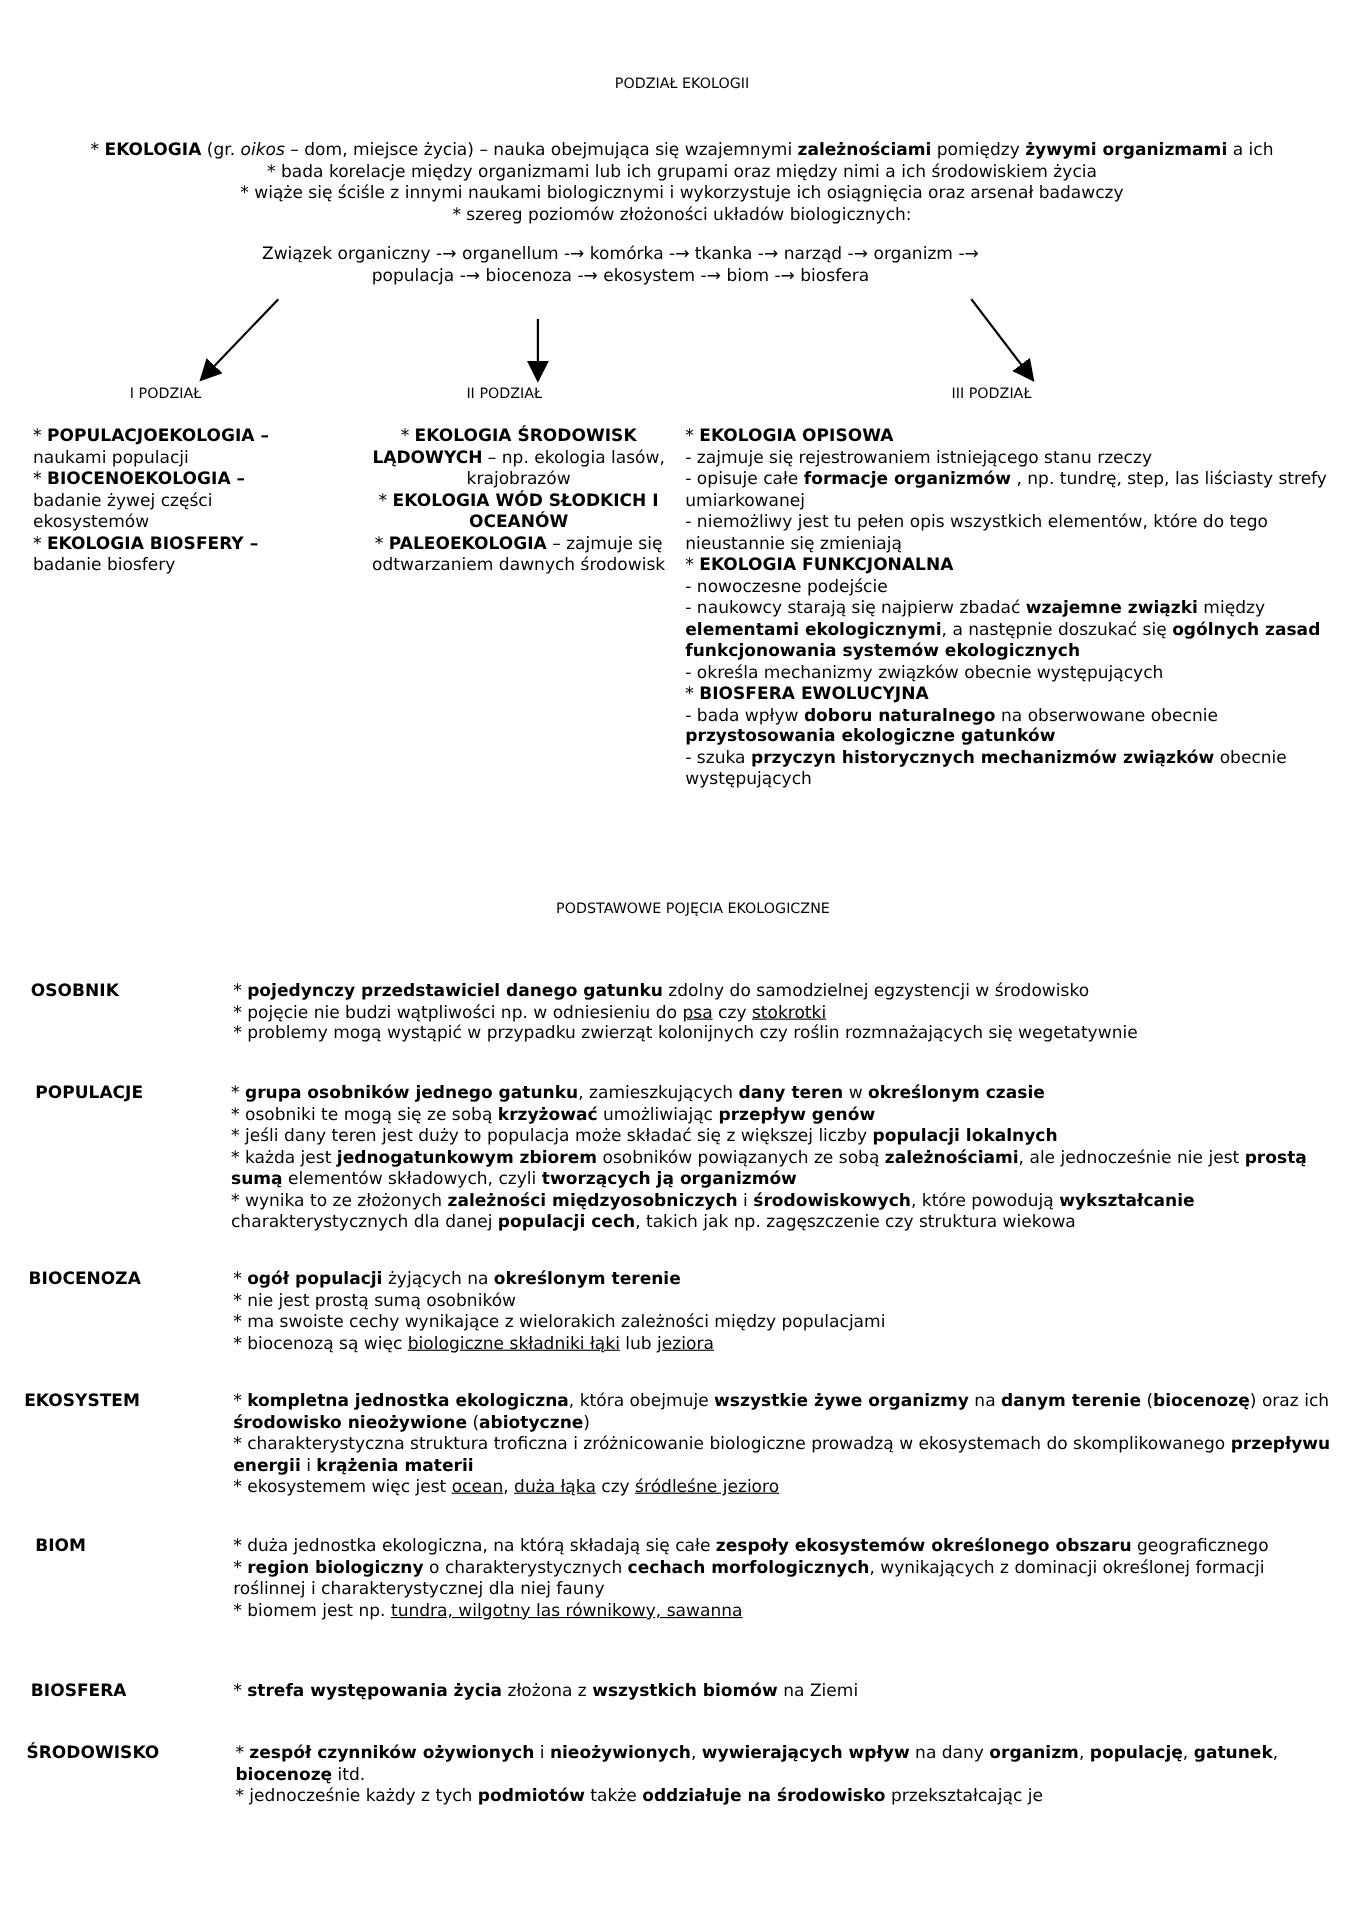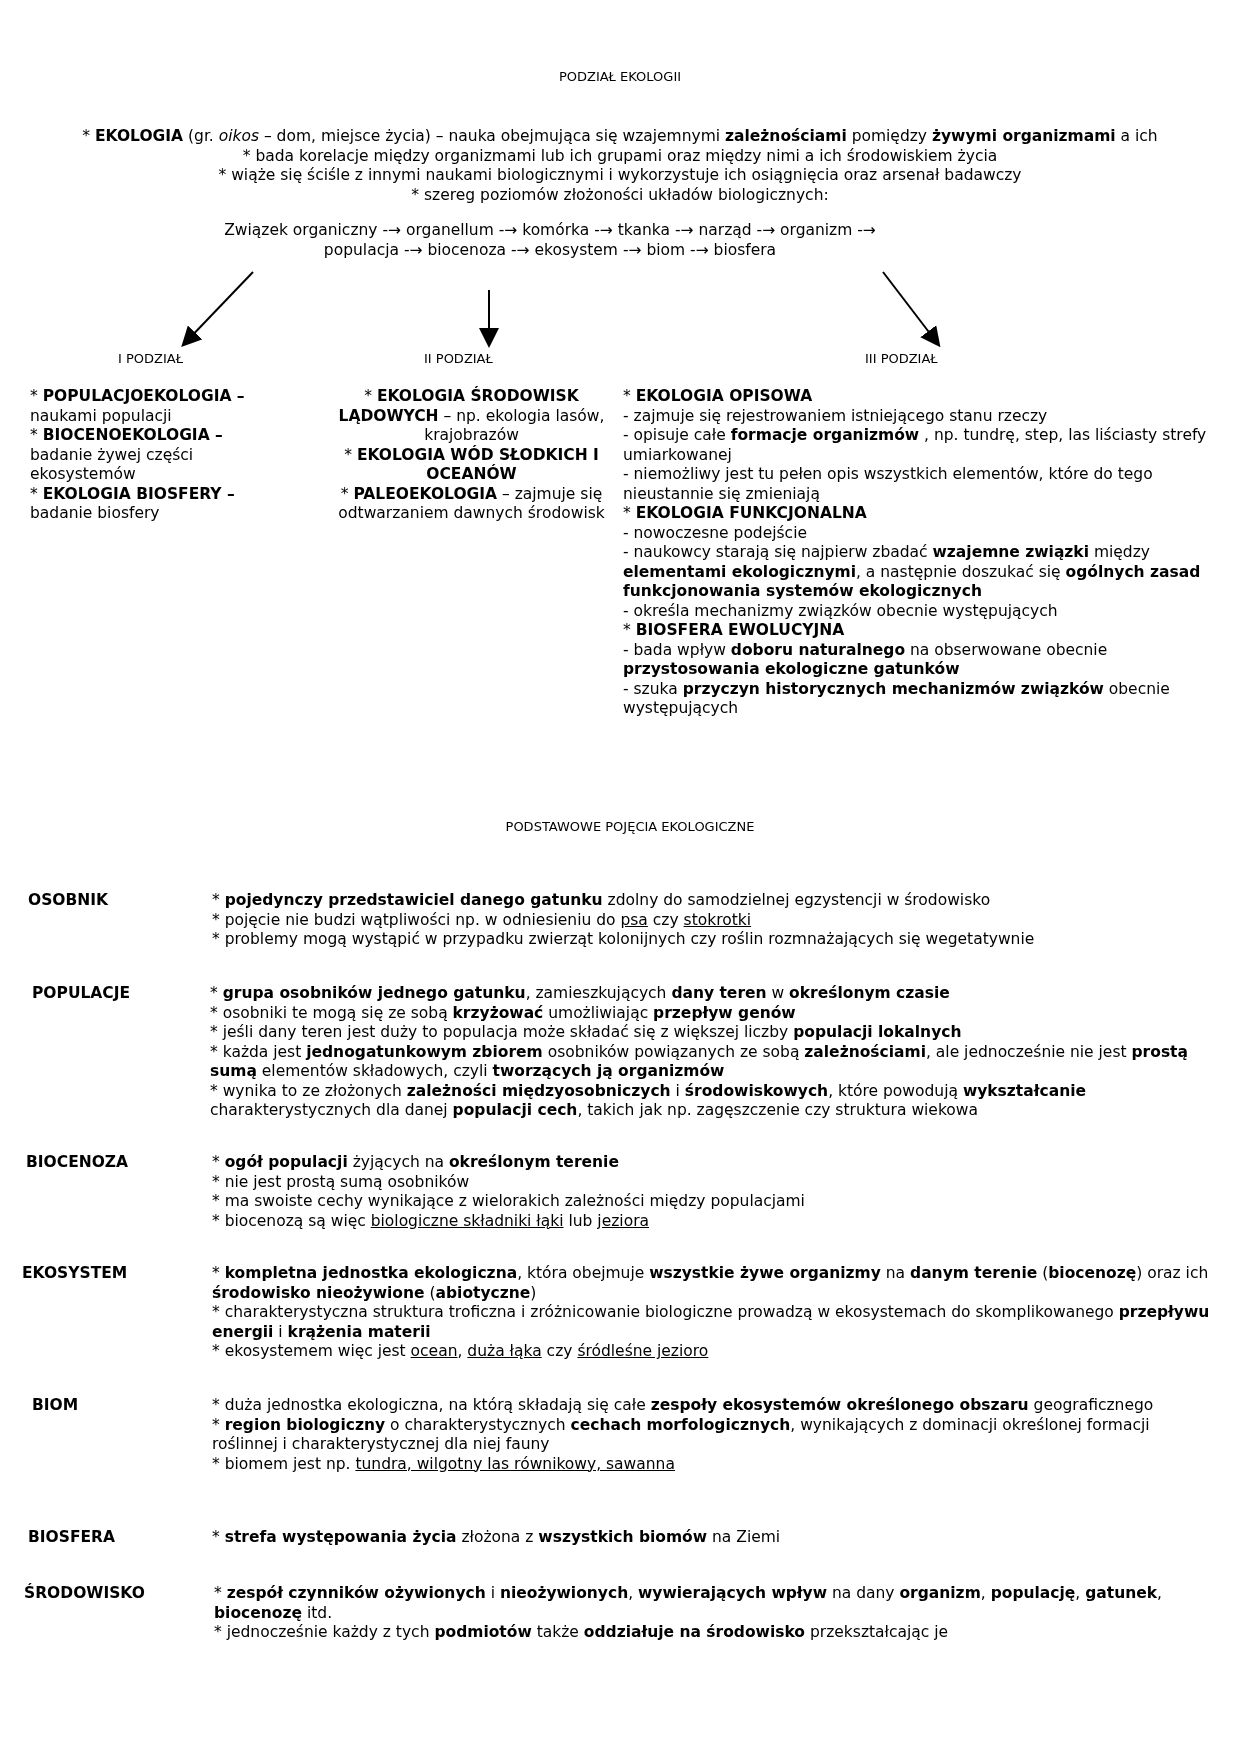--- a/index.html
+++ b/index.html
@@ -20,21 +20,21 @@
 
 <div class="abs center title" style="left:0;top:67px;width:1240px;">PODZIAŁ EKOLOGII</div>
 
 <div class="abs center" style="left:20px;top:91px;width:1200px;margin-top:36px;">
   <div><span>* </span><b>EKOLOGIA</b><span> (gr. </span><i>oikos</i><span> – dom, miejsce życia) – nauka obejmująca się wzajemnymi </span><b>zależnościami</b><span> pomiędzy </span><b>żywymi organizmami</b><span> a ich</span></div>
   <div>* bada korelacje między organizmami lub ich grupami oraz między nimi a ich środowiskiem życia</div>
   <div>* wiąże się ściśle z innymi naukami biologicznymi i wykorzystuje ich osiągnięcia oraz arsenał badawczy</div>
   <div>* szereg poziomów złożoności układów biologicznych:</div>
 </div>
 
-<div class="abs center" style="left:0;top:221px;width:1100px;">
+<div class="abs center" style="left:0;top:221px;width:1100px;padding-left:14px;">
   <div>Związek organiczny -→ organellum -→ komórka -→ tkanka -→ narząd -→ organizm -→</div>
   <div>populacja -→ biocenoza -→ ekosystem -→ biom -→ biosfera</div>
 </div>
 
 <svg class="arrows" width="1240" height="360">
   <defs>
     <marker id="ah" markerWidth="10" markerHeight="10" refX="8" refY="5" orient="auto">
       <path d="M0,0 L10,5 L0,10 z" fill="#000"></path>
     </marker>
   </defs>

